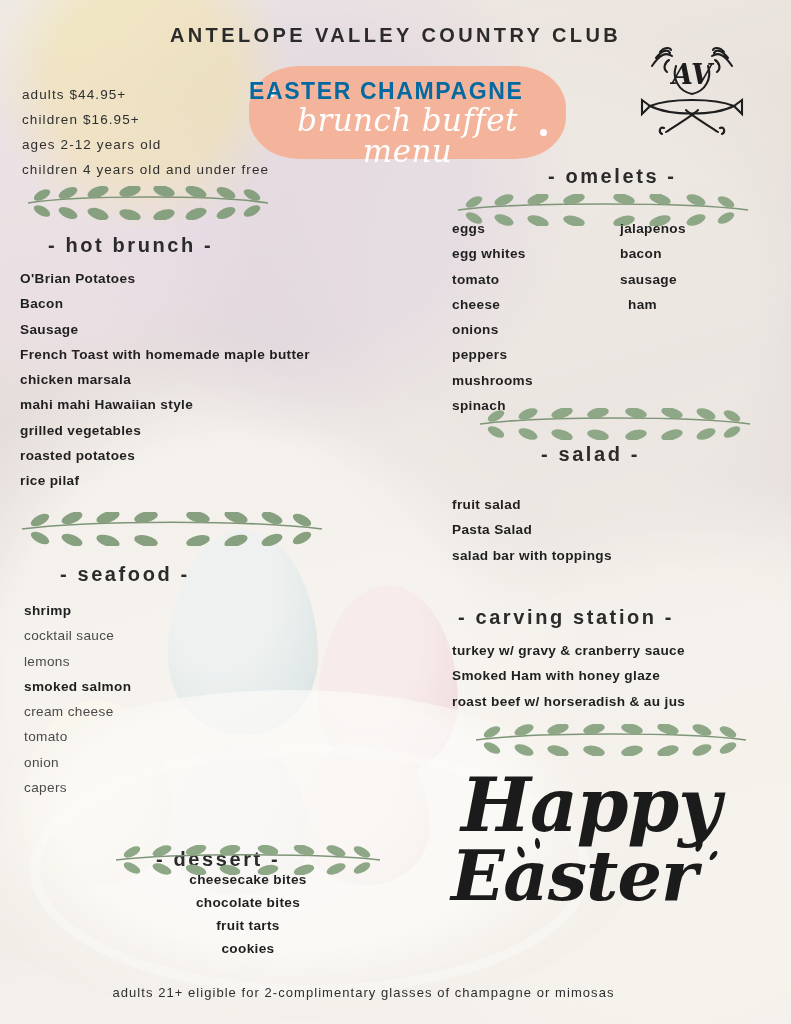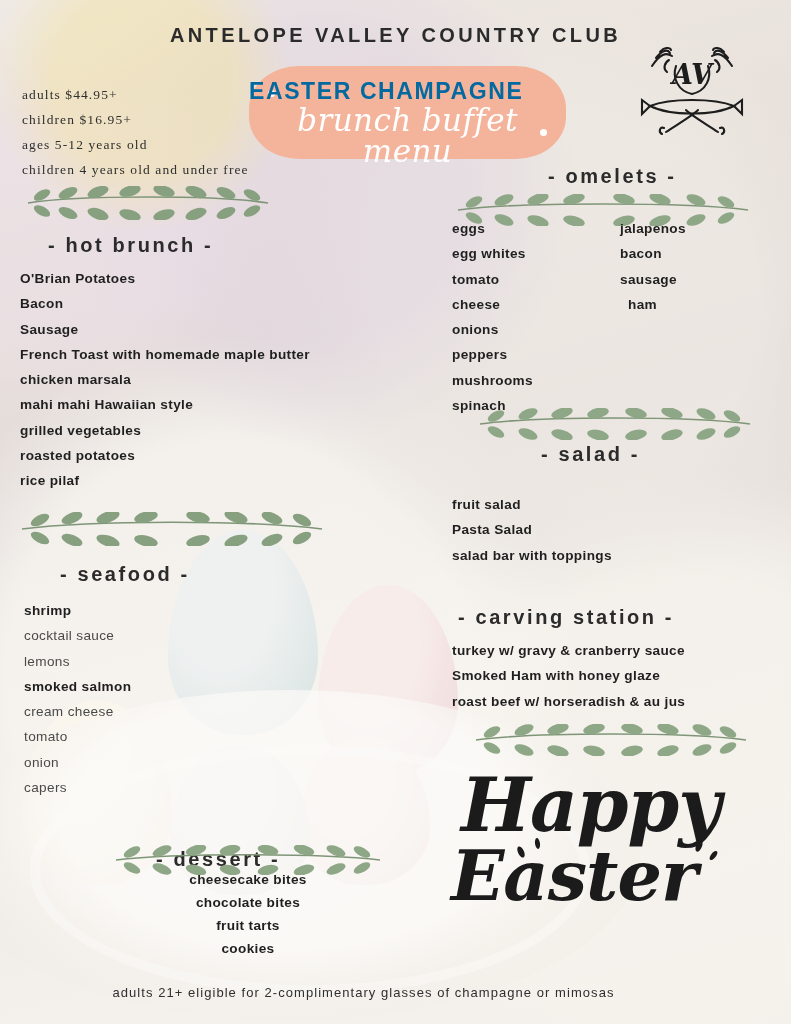--- a/index.html
+++ b/index.html
@@ -94,21 +94,20 @@
     letter-spacing: 0.4px;
   }
 
   .prices {
     position: absolute;
     top: 82px; left: 22px;
     color: #2f2f2f;
     font-size: 13.5px;
     letter-spacing: 1.1px;
     line-height: 25px;
-    font-family: Liberation Serif, serif;
   }
 
   
   .sec-head {
     position: absolute;
     font-size: 20px;
     font-weight: bold;
     letter-spacing: 2.6px;
     color: #2b2b2b;
     white-space: nowrap;
@@ -206,21 +205,21 @@
   </div>
   <div class="banner-l1">EASTER CHAMPAGNE</div>
   <div class="banner-l2">
     <div>brunch buffet</div>
     <div>menu</div>
   </div>
 
   <div class="prices">
     <div>adults $44.95+</div>
     <div>children $16.95+</div>
-    <div>ages 5-12 years old</div>
+    <div>ages 2-12 years old</div>
     <div>children 4 years old and under free</div>
   </div>
 
   <div class="laurel" style="left:18px; top:186px;">
     <svg width="260" height="34" viewBox="0 0 260 34">
       <g stroke="#7e9677" stroke-width="1.6" fill="none">
         <path d="M10 17 C60 9 200 9 250 17"></path>
       </g>
       <g fill="#87a07f">
         <ellipse cx="24" cy="9" rx="9" ry="4.5" transform="rotate(-28 24 9)"></ellipse>

